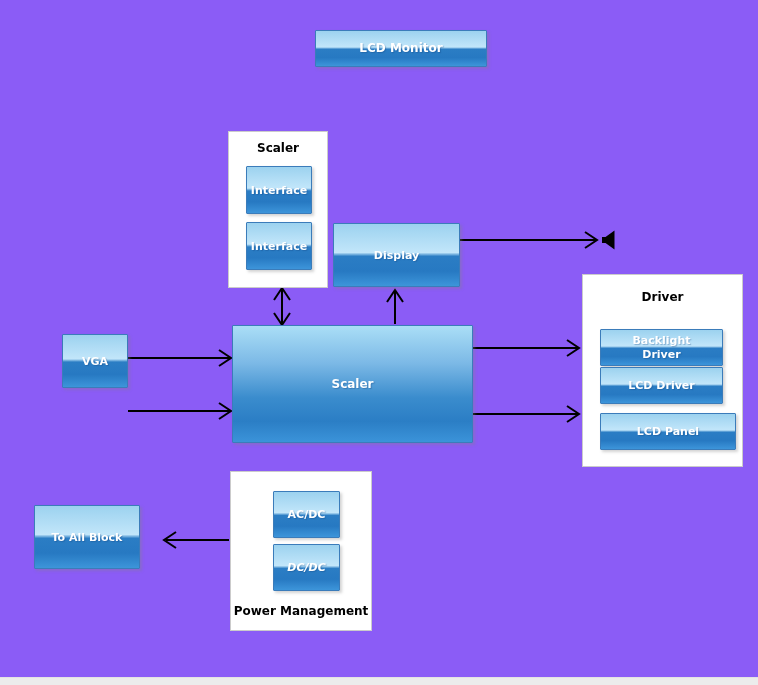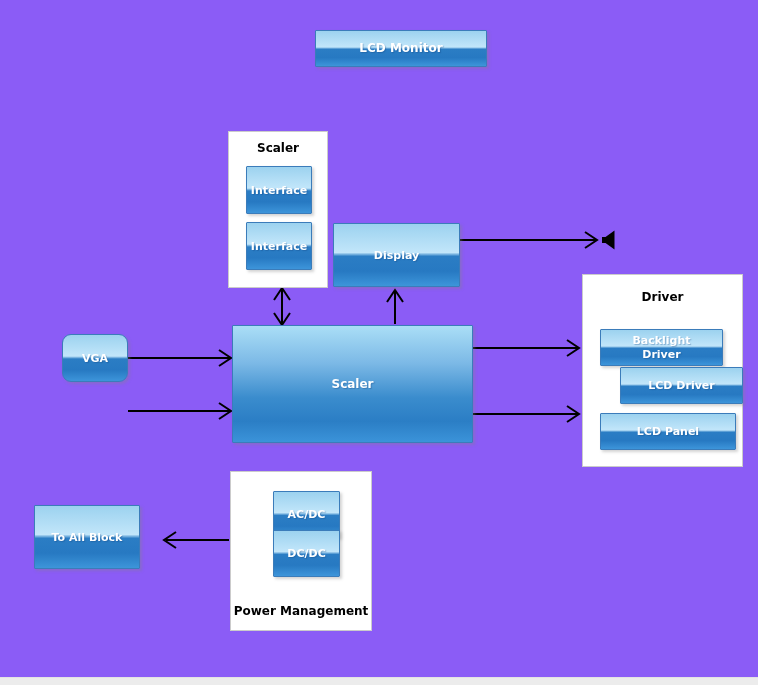--- a/index.html
+++ b/index.html
@@ -136,31 +136,31 @@
 
   <div class="node" style="left:333px; top:223px; width:127px; height:64px;">Display</div>
 
   <svg class="speaker" width="13" height="20" viewBox="0 0 13 20" xmlns="http://www.w3.org/2000/svg">
     <polygon points="0,7 3.5,7 12.5,0.5 12.5,19.5 3.5,13 0,13" fill="#000000"></polygon>
   </svg>
 
   <div class="group" style="left:582px; top:274px; width:161px; height:193px;">
     <div class="group-title" style="top:15px;">Driver</div>
     <div class="node" style="left:17px; top:46px; width:123px; height:37px; line-height:14px; padding:0 14px; box-sizing:border-box;margin-top:8px;">Backlight Driver</div>
-    <div class="node" style="left:17px; top:92px; width:123px; height:37px;margin-left:20px;">LCD Driver</div>
+    <div class="node" style="left:17px; top:92px; width:123px; height:37px;">LCD Driver</div>
     <div class="node" style="left:17px; top:138px; width:136px; height:37px;">LCD Panel</div>
   </div>
 
-  <div class="node" style="left:62px; top:334px; width:66px; height:48px;border-radius:9px;">VGA</div>
+  <div class="node" style="left:62px; top:334px; width:66px; height:54px;">VGA</div>
 
   <div class="node big" style="left:232px; top:325px; width:241px; height:118px;">Scaler</div>
 
   <div class="group" style="left:230px; top:471px; width:142px; height:160px;">
     <div class="node" style="left:42px; top:19px; width:67px; height:47px;">AC/DC</div>
-    <div class="node" style="left:42px; top:58px; width:67px; height:47px;">DC/DC</div>
+    <div class="node" style="left:42px; top:72px; width:67px; height:47px;font-style:italic;">DC/DC</div>
     <div class="group-title" style="bottom:12px;">Power Management</div>
   </div>
 
   <div class="node" style="left:34px; top:505px; width:106px; height:64px;">To All Block</div>
 
   <div class="footer-strip"></div>
 
 </div>
 
 </body></html>

